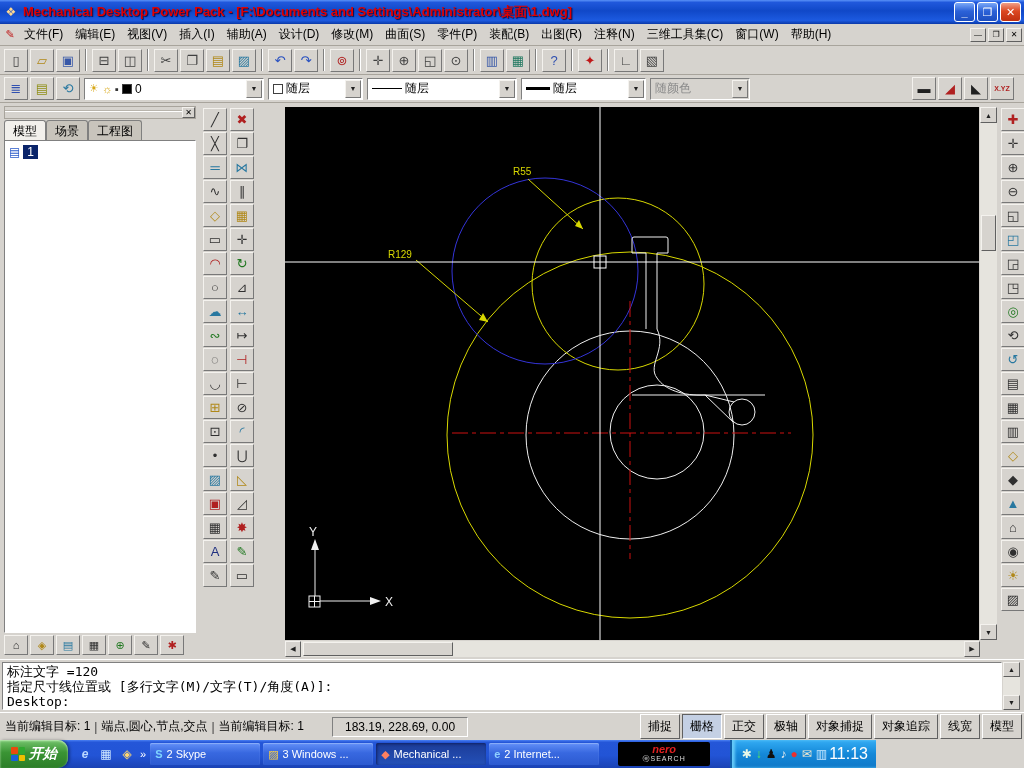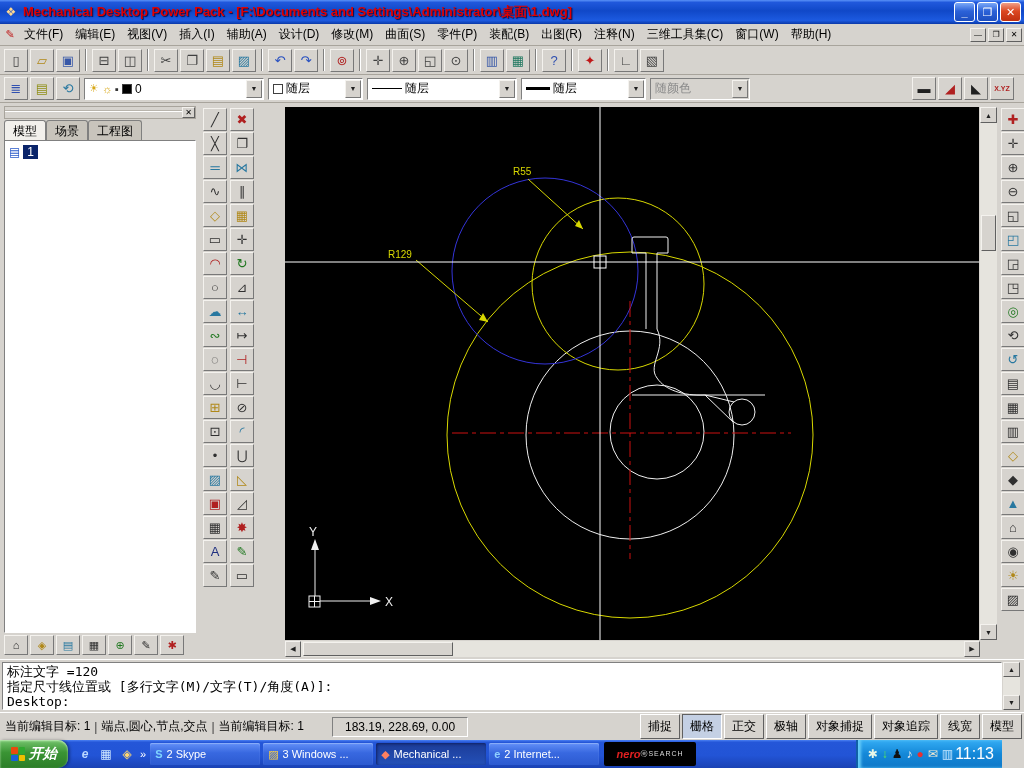--- a/index.html
+++ b/index.html
@@ -92,37 +92,37 @@
   
   .statusbar{left:0;top:712px;width:1024px;height:28px;display:flex;align-items:center;gap:4px;padding:0 2px 0 5px;background:#d6d3ce;border-top:1px solid #fff;}
   .status-text{white-space:nowrap;}
   .status-sep{color:#404040;}
   .coords{border:1px solid;border-color:#808080 #fff #fff #808080;padding:2px 12px;margin-left:24px;white-space:nowrap;background:#d6d3ce;}
   .stoggles{margin-left:auto;display:flex;gap:2px;}
   .stoggle{background:#d6d3ce;border:1px solid;border-color:#fff #606060 #606060 #fff;padding:3px 7px;white-space:nowrap;}
   .stoggle.pressed{border-color:#606060 #fff #fff #606060;background:#c4d0e4;}
 
   
-  .taskbar{left:0;top:740px;width:1002px;height:28px;display:flex;align-items:center;
+  .taskbar{left:0;top:740px;width:876px;height:28px;display:flex;align-items:center;
     background:linear-gradient(180deg,#4a80f4 0%,#2456d8 8%,#2254d6 55%,#1a42b4 100%);}
   .start-btn{height:28px;width:68px;display:flex;align-items:center;justify-content:center;gap:4px;color:#fff;font-weight:bold;font-style:italic;font-size:14px;
     background:linear-gradient(180deg,#74c46c 0%,#3a9434 45%,#2c7e28 100%);border-radius:0 10px 10px 0;box-shadow:inset 0 1px 2px #c0ecb8,2px 0 3px rgba(0,0,0,.35);}
   .flag{width:14px;height:14px;display:grid;grid-template-columns:1fr 1fr;grid-template-rows:1fr 1fr;gap:1px;}
   .flag i{border-radius:1px;}
   .flag .f1{background:#e84a0e;} .flag .f2{background:#30a830;} .flag .f3{background:#1860d8;} .flag .f4{background:#f0c000;}
   .quick{display:flex;gap:3px;padding:0 4px 0 8px;align-items:center;}
   .q-icon{width:18px;height:18px;background:transparent;border:none;color:#cfe4ff;font-size:12px;font-weight:bold;font-style:italic;display:flex;align-items:center;justify-content:center;}
   .chevron{background:transparent;border:none;color:#fff;font-size:11px;padding:0 4px 0 0;}
   .tasks{display:flex;gap:3px;}
   .task{width:110px;height:22px;border-radius:2px;display:flex;align-items:center;gap:4px;padding:0 5px;color:#fff;font-size:11px;
     background:linear-gradient(180deg,#6290f8 0%,#3868e0 45%,#2c5ad0 100%);box-shadow:inset 0 1px 1px #8cb0f8;}
   .task.pressed{background:linear-gradient(180deg,#1c3c98,#2450b8);box-shadow:inset 1px 1px 3px #102060;}
   .t-icon{font-weight:bold;font-size:11px;}
   .t-label{white-space:nowrap;overflow:hidden;}
-  .nero{width:92px;height:24px;margin-left:5px;background:#000;border-radius:2px;display:flex;flex-direction:row;align-items:center;justify-content:center;line-height:10px;}
+  .nero{width:92px;height:24px;margin-left:19px;background:#000;border-radius:2px;display:flex;flex-direction:column;align-items:center;justify-content:center;line-height:10px;}
   .nero .n1{color:#e02020;font-weight:bold;font-style:italic;font-size:11px;}
   .nero .n2{color:#dcdcdc;font-size:7px;letter-spacing:1px;}
   .tray{margin-left:auto;height:28px;display:flex;align-items:center;gap:2px;padding:0 8px 0 10px;
     background:linear-gradient(180deg,#34acf4 0%,#1488d8 50%,#0f78c8 100%);border-left:2px solid #1060a8;box-shadow:inset 3px 0 3px #66ccf8;}
   .tray-icons{display:flex;gap:4px;align-items:center;}
   .tray-icon{font-size:12px;display:flex;align-items:center;}
   .clock{color:#fff;font-size:16px;}
 </style>
 </head>
 <body>

